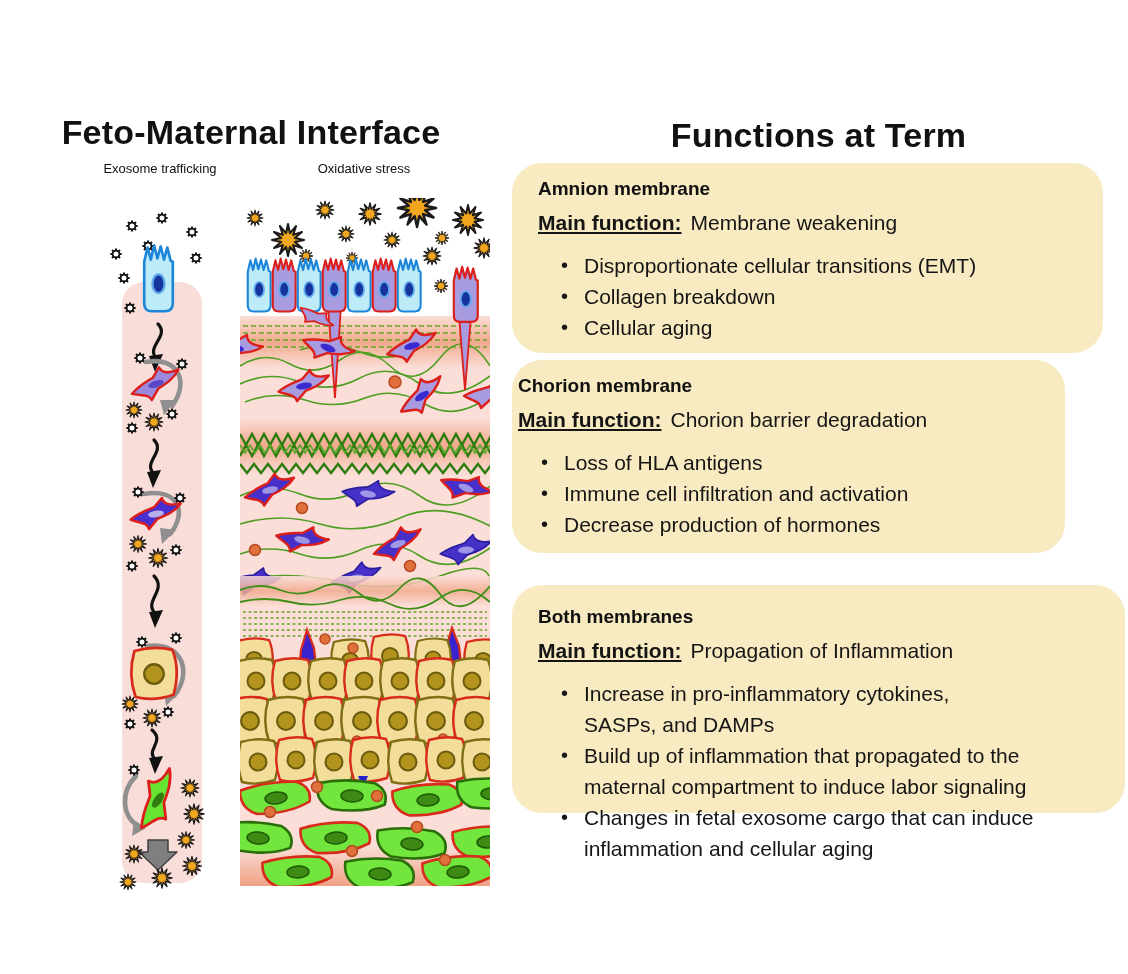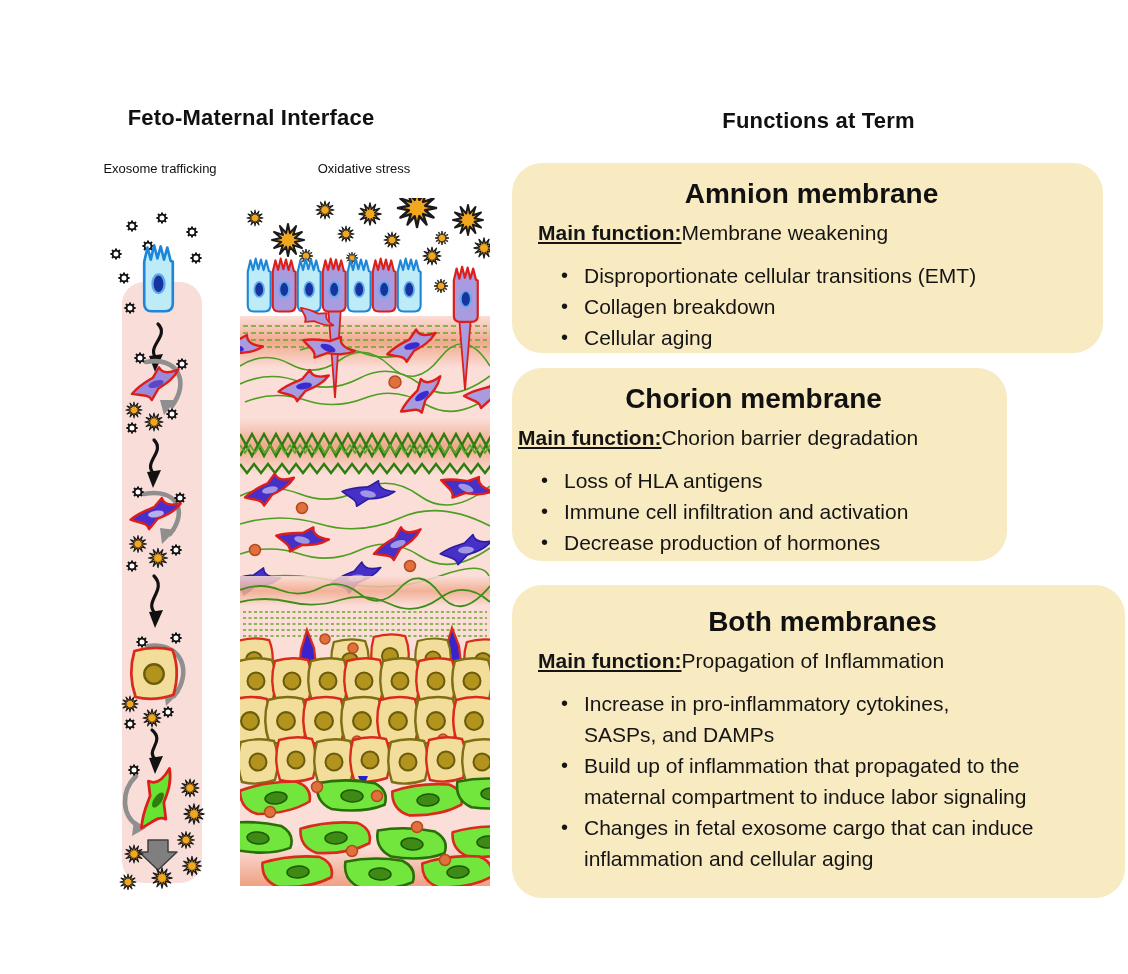--- a/index.html
+++ b/index.html
@@ -1,39 +1,39 @@
 <!DOCTYPE html>
 <html><head>
 <meta charset="utf-8">
 <style>
   html,body { margin:0; padding:0; background:#ffffff; }
   .canvas {
     position:relative; width:1128px; height:974px; background:#ffffff;
     font-family:"Liberation Sans", sans-serif; color:#151515; overflow:hidden;
   }
-  .title { position:absolute; font-weight:700; font-size:22px; color:#111111; letter-spacing:0.2px; }
+  .title { position:absolute; font-weight:700; font-size:34px; color:#111111; letter-spacing:0.2px; }
   #left-title  { left:58px;  top:90px; width:386px; text-align:center; }
   #right-title { left:512px; top:93px; width:613px; text-align:center; }
   .sublabel { position:absolute; top:161px; font-size:13px; color:#111111; }
   #exosome-label   { left:74px;  width:172px; text-align:center; }
   #oxidative-label { left:294px; width:140px; text-align:center; }
   .fig { position:absolute; }
   #exosome-fig   { left:104px; top:212px; }
   #oxidative-fig { left:240px; top:198px; }
   .infobox {
     position:absolute; left:512px; background:#F8EAC1; border-radius:30px;
     padding:15px 18px 0 26px; box-sizing:border-box;
   }
   #box-amnion  { top:163px; width:591px; height:190px; }
-  #box-chorion { top:368px; width:495px; height:193px;padding-left:6px; }
-  #box-both    { top:585px; width:613px; height:313px; padding-top:21px; }
-  .infobox h2 { margin:0 0 7px 0; font-size:28px; font-weight:700; color:#111111;text-align:center; }
+  #box-chorion { top:360px; width:553px; height:193px;padding-left:6px; }
+  #box-both    { top:585px; width:613px; height:228px; padding-top:21px; }
+  .infobox h2 { margin:0 0 7px 0; font-size:19px; font-weight:700; color:#111111; }
   .mainline { margin:0 0 1px 0; font-size:21px; line-height:31px; }
   .mf-label { font-weight:700;text-decoration:underline; }
-  .mf-text  { margin-left:0; }
+  .mf-text  { margin-left:9px; }
   .bullets { list-style:none; margin:12px; padding:0; font-size:21px; line-height:31px; }
   .bullets li { position:relative; padding-left:34px; white-space:pre-line; }
   .bullets li::before { content:"\2022"; position:absolute; left:11px; top:0; font-size:20px; }
   
   .dash  { stroke:#69A52B; stroke-width:1.7; stroke-dasharray:5 3; fill:none; }
   .dash2 { stroke:#69A52B; stroke-width:1.5; stroke-dasharray:3 2.5; fill:none; }
   .fiber  { stroke:#4E9E21; stroke-width:1.6; fill:none; }
   .fiber2 { stroke:#3F8E18; stroke-width:1.8; fill:none; }
   .zig  { stroke:#2F7D10; stroke-width:2.4; fill:none; }
   .zigl { stroke:#57A82B; stroke-width:1.6; fill:none; }

